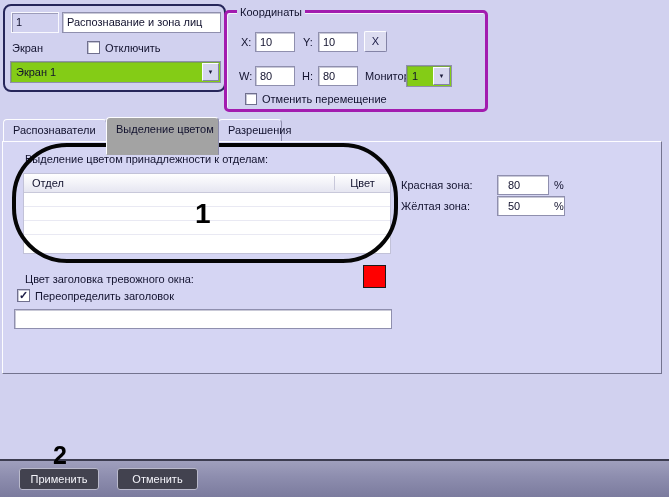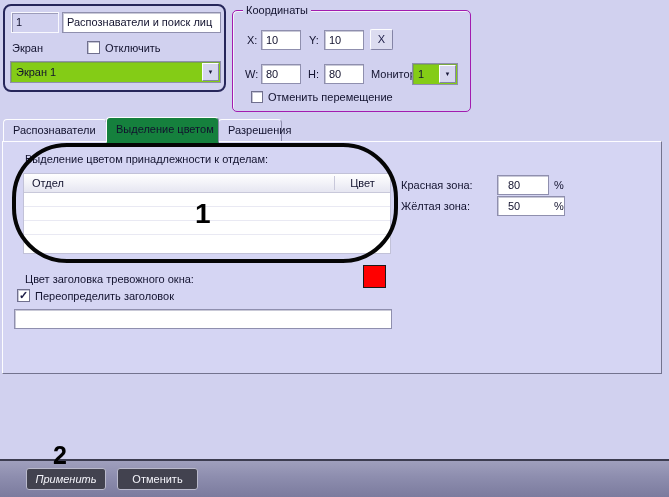--- a/index.html
+++ b/index.html
@@ -50,22 +50,22 @@
   .combo-text { position:absolute; left:5px; top:3px; line-height:15px; white-space:nowrap; }
   .combo-btn {
     position:absolute; right:1px; top:1px; bottom:1px; width:17px;
     background:#d6d6ee;
     border:1px solid; border-color:#fdfdff #8484a6 #8484a6 #fdfdff;
     text-align:center; color:#1a1a3a; font-size:6px; line-height:17px;
   }
 
   
   .group-coords {
-    left:232px; top:10px; width:239px; height:102px;
-    border:1px solid #a21caf; border-radius:5px;
+    left:224px; top:10px; width:264px; height:102px;
+    border:3px solid #a21caf; border-radius:5px;
     box-shadow: inset 1px 1px 0 #f2f2fb;
   }
   .group-coords-title {
     position:absolute; left:10px; top:-7px;
     background:#d1d1ef; padding:0 3px; line-height:13px;
   }
   .btn-3d {
     background:#dcdcf0;
     border:1px solid; border-color:#fdfdff #8484a6 #8484a6 #fdfdff;
     border-radius:2px;
@@ -75,22 +75,22 @@
   
   .tab {
     position:absolute; top:119px; height:24px;
     background:#d2d2f0;
     border:1px solid; border-color:#fdfdff #8a8aaa transparent #fdfdff;
     border-radius:4px 4px 0 0;
     padding:0 9px; line-height:21px; white-space:nowrap;
     z-index:1;
   }
   .tab.selected {
-    top:117px; height:26px; line-height:23px;
-    background:#15803d; z-index:3;
+    top:117px; height:38px; line-height:23px;
+    background:#a3a3a3; z-index:3;
   }
 
   
   .panel {
     left:2px; top:141px; width:660px; height:233px;
     background:#d5d5f3;
     border-top:1px solid #fdfdff; border-left:1px solid #fdfdff;
     border-right:1px solid #73738e; border-bottom:1px solid #73738e;
     z-index:2;
   }
@@ -129,21 +129,21 @@
     background:#42424f;
     border:1px solid #babacc; border-radius:3px;
     color:#f4f4fa; text-align:center; line-height:20px;
   }
 </style>
 </head>
 <body>
 
 <div class="abs group-object">
   <div class="abs field field-id" style="left:6px; top:6px; width:48px; height:21px;">1</div>
-  <div class="abs field" style="left:57px; top:6px; width:159px; height:21px;">Распознаватели и поиск лиц</div>
+  <div class="abs field" style="left:57px; top:6px; width:159px; height:21px;">Распознавание и зона лиц</div>
   <div class="abs lbl" style="left:7px; top:36px;">Экран</div>
   <div class="abs checkbox" style="left:82px; top:35px;"></div>
   <div class="abs lbl" style="left:100px; top:36px;">Отключить</div>
   <div class="abs combo" style="left:5px; top:55px; width:211px; height:22px;">
     <span class="combo-text">Экран 1</span>
     <span class="combo-btn">▼</span>
   </div>
 </div>
 
 <div class="abs group-coords">
@@ -205,17 +205,17 @@
   <div class="swatch" style="left:360px; top:123px;"></div>
 
   <div class="abs checkbox" style="left:14px; top:147px;">✓</div>
   <div class="abs lbl" style="left:32px; top:148px;">Переопределить заголовок</div>
 
   <div class="abs field" style="left:11px; top:167px; width:378px; height:20px;"></div>
 </div>
 
 <div class="abs footer-sep"></div>
 <div class="abs footer">
-  <div class="footer-btn" style="left:26px; width:80px;font-style:italic;">Применить</div>
+  <div class="footer-btn" style="left:19px; width:80px;">Применить</div>
   <div class="footer-btn" style="left:117px; width:81px;">Отменить</div>
 </div>
 
 <div class="abs callout" style="left:53px; top:441px; font-size:25px;">2</div>
 
 </body></html>

